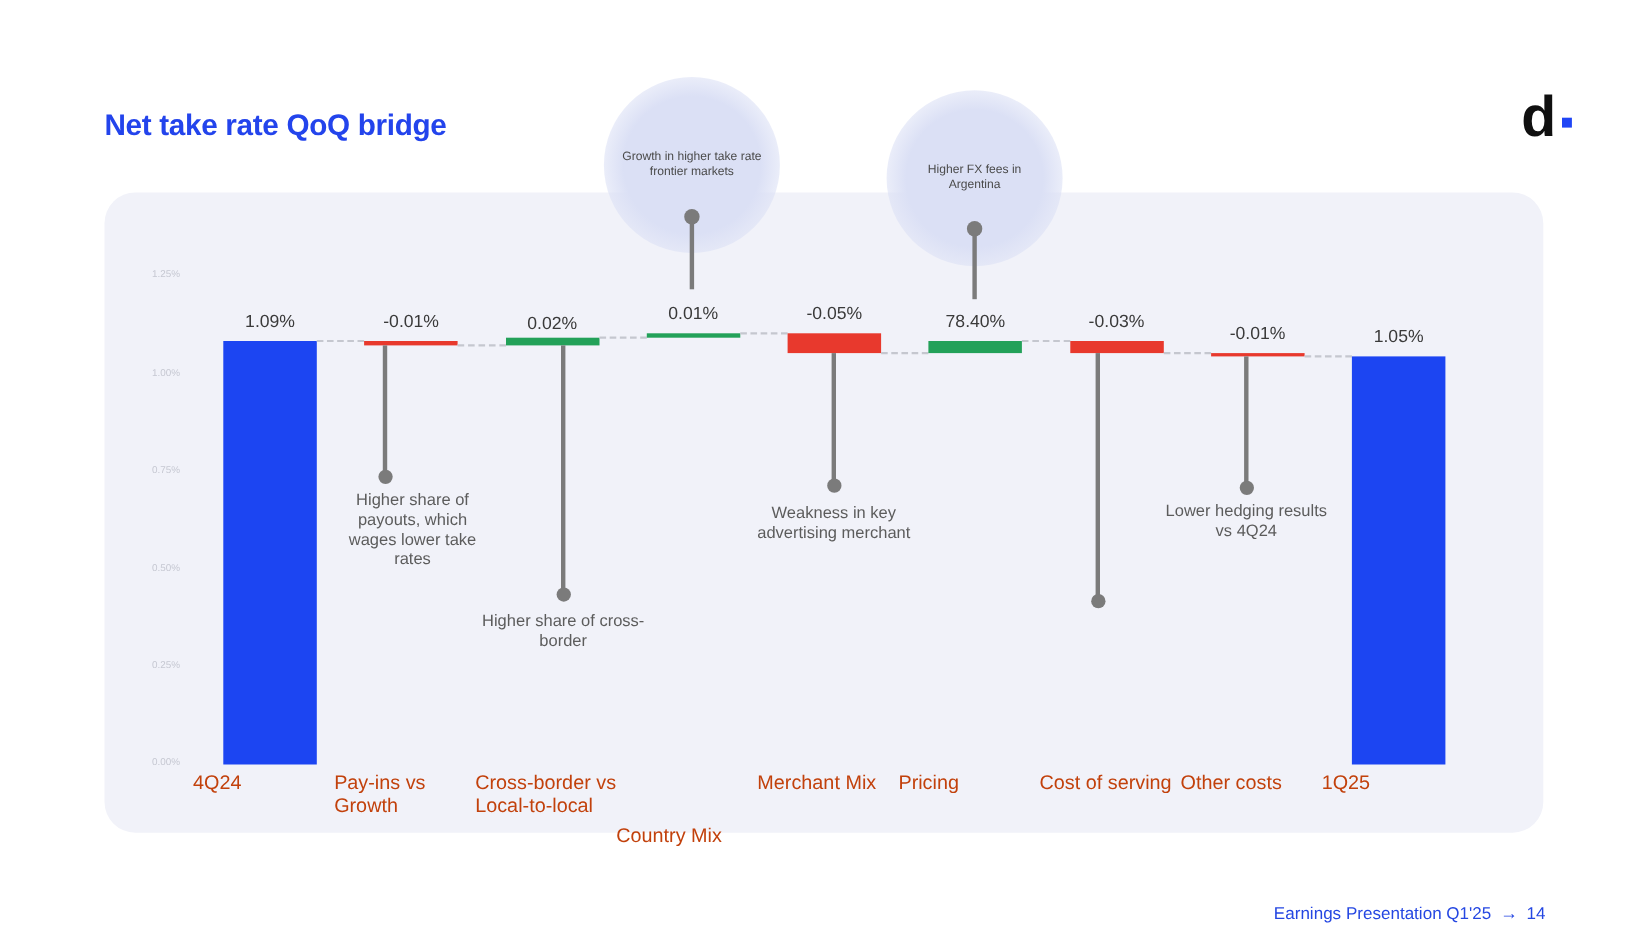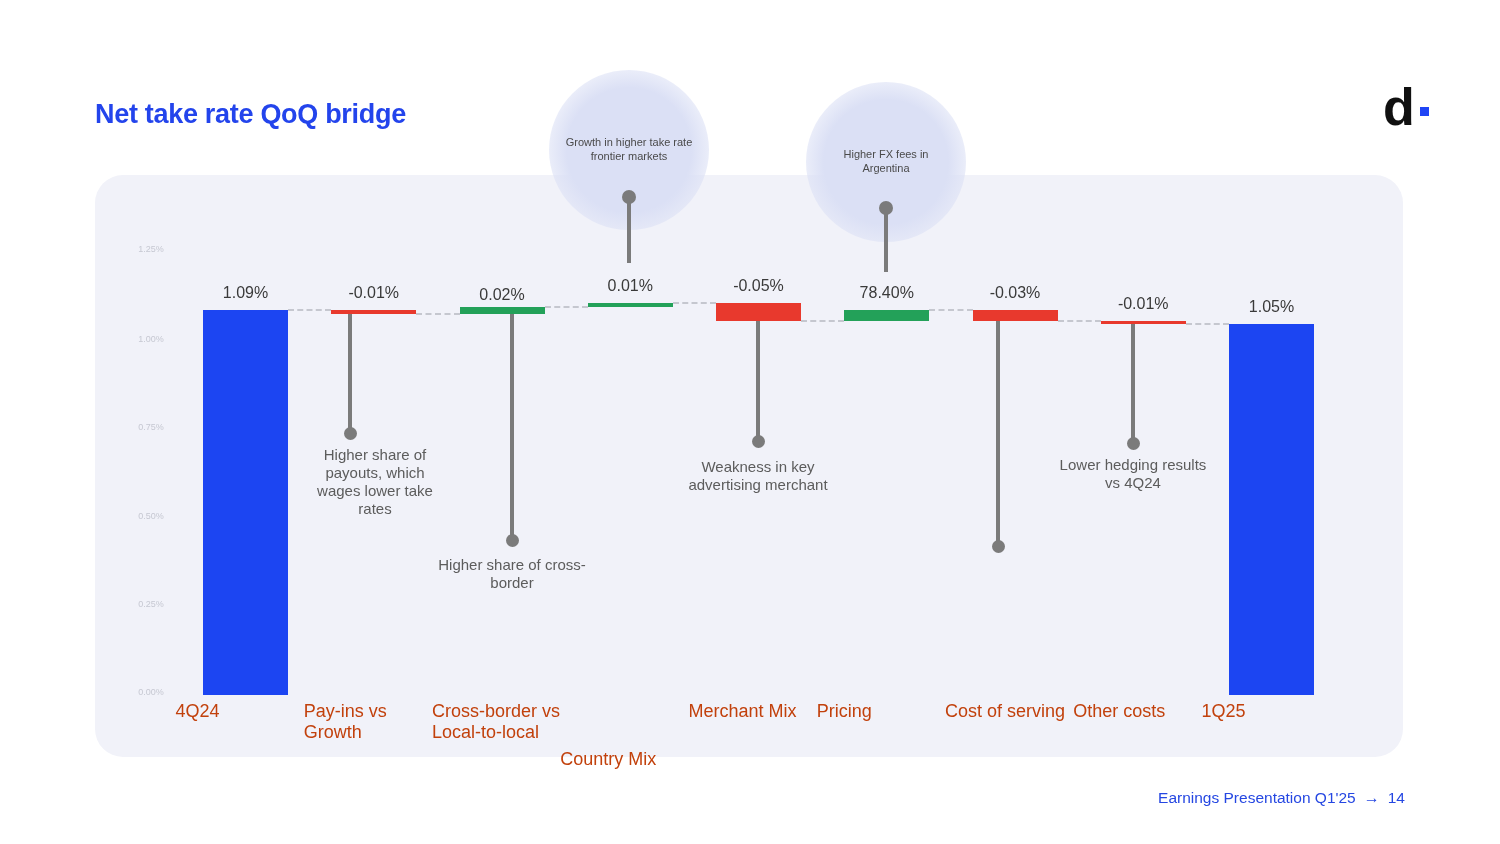--- a/index.html
+++ b/index.html
@@ -31,21 +31,21 @@
   .cat-label{position:absolute;text-align:left;font-size:18px;color:#c2410c;line-height:1.18;}
   .conn{position:absolute;height:0;border-top:2px dashed #c5c7cf;}
   .tick{position:absolute;text-align:center;font-size:9px;color:#c6c8d2;}
   .stem{position:absolute;width:4px;background:#7b7b7b;}
   .dot{position:absolute;width:13px;height:13px;border-radius:50%;background:#7b7b7b;}
   .ann-text{position:absolute;text-align:center;font-size:15px;color:#5c5c5c;line-height:1.2;}
 
   #note{position:absolute;left:95px;top:785px;width:870px;margin:0;font-size:11px;
         color:#6b6b6b;line-height:1.4;}
 
-  #footer-link{position:absolute;right:95px;top:789px;display:flex;align-items:center;
+  #footer-link{position:absolute;right:95px;top:822px;display:flex;align-items:center;
                gap:8px;color:#2547e2;font-size:15.5px;cursor:pointer;}
   #footer-arrow{font-weight:700;font-size:16px;}
 </style>
 </head>
 <body>
 
 <div id="page">
 
   <h1 id="title">Net take rate QoQ bridge</h1>
 

